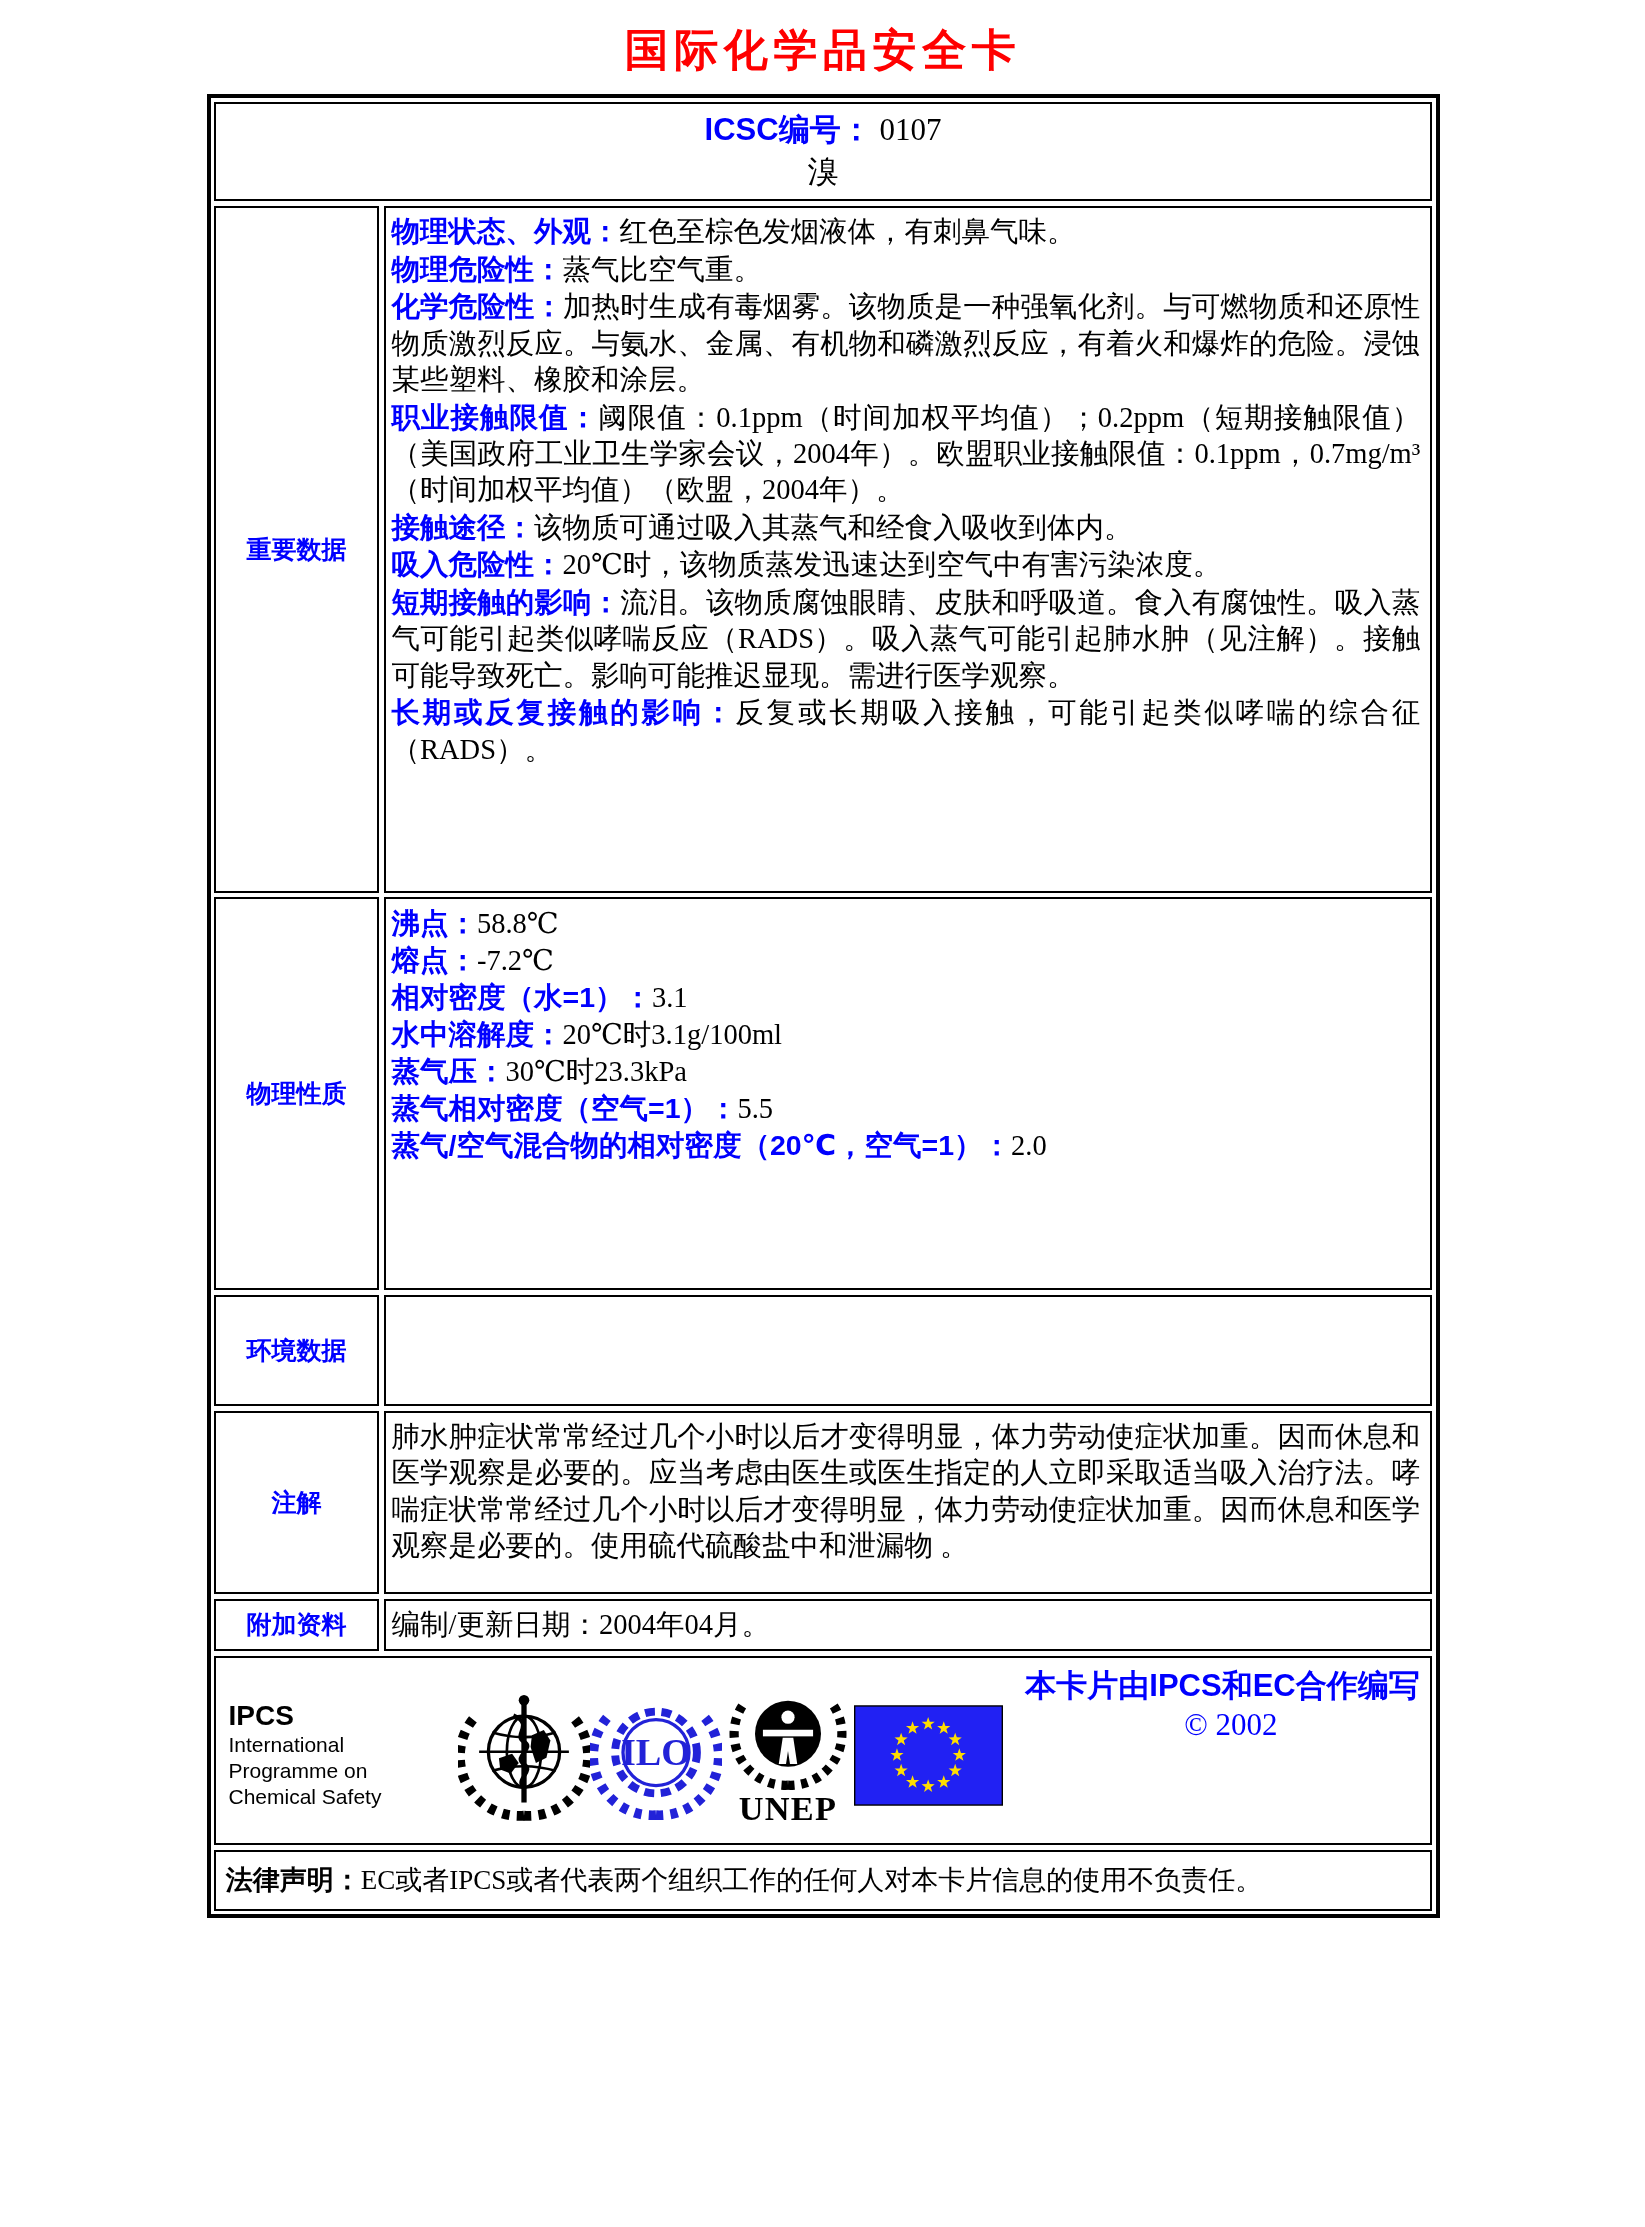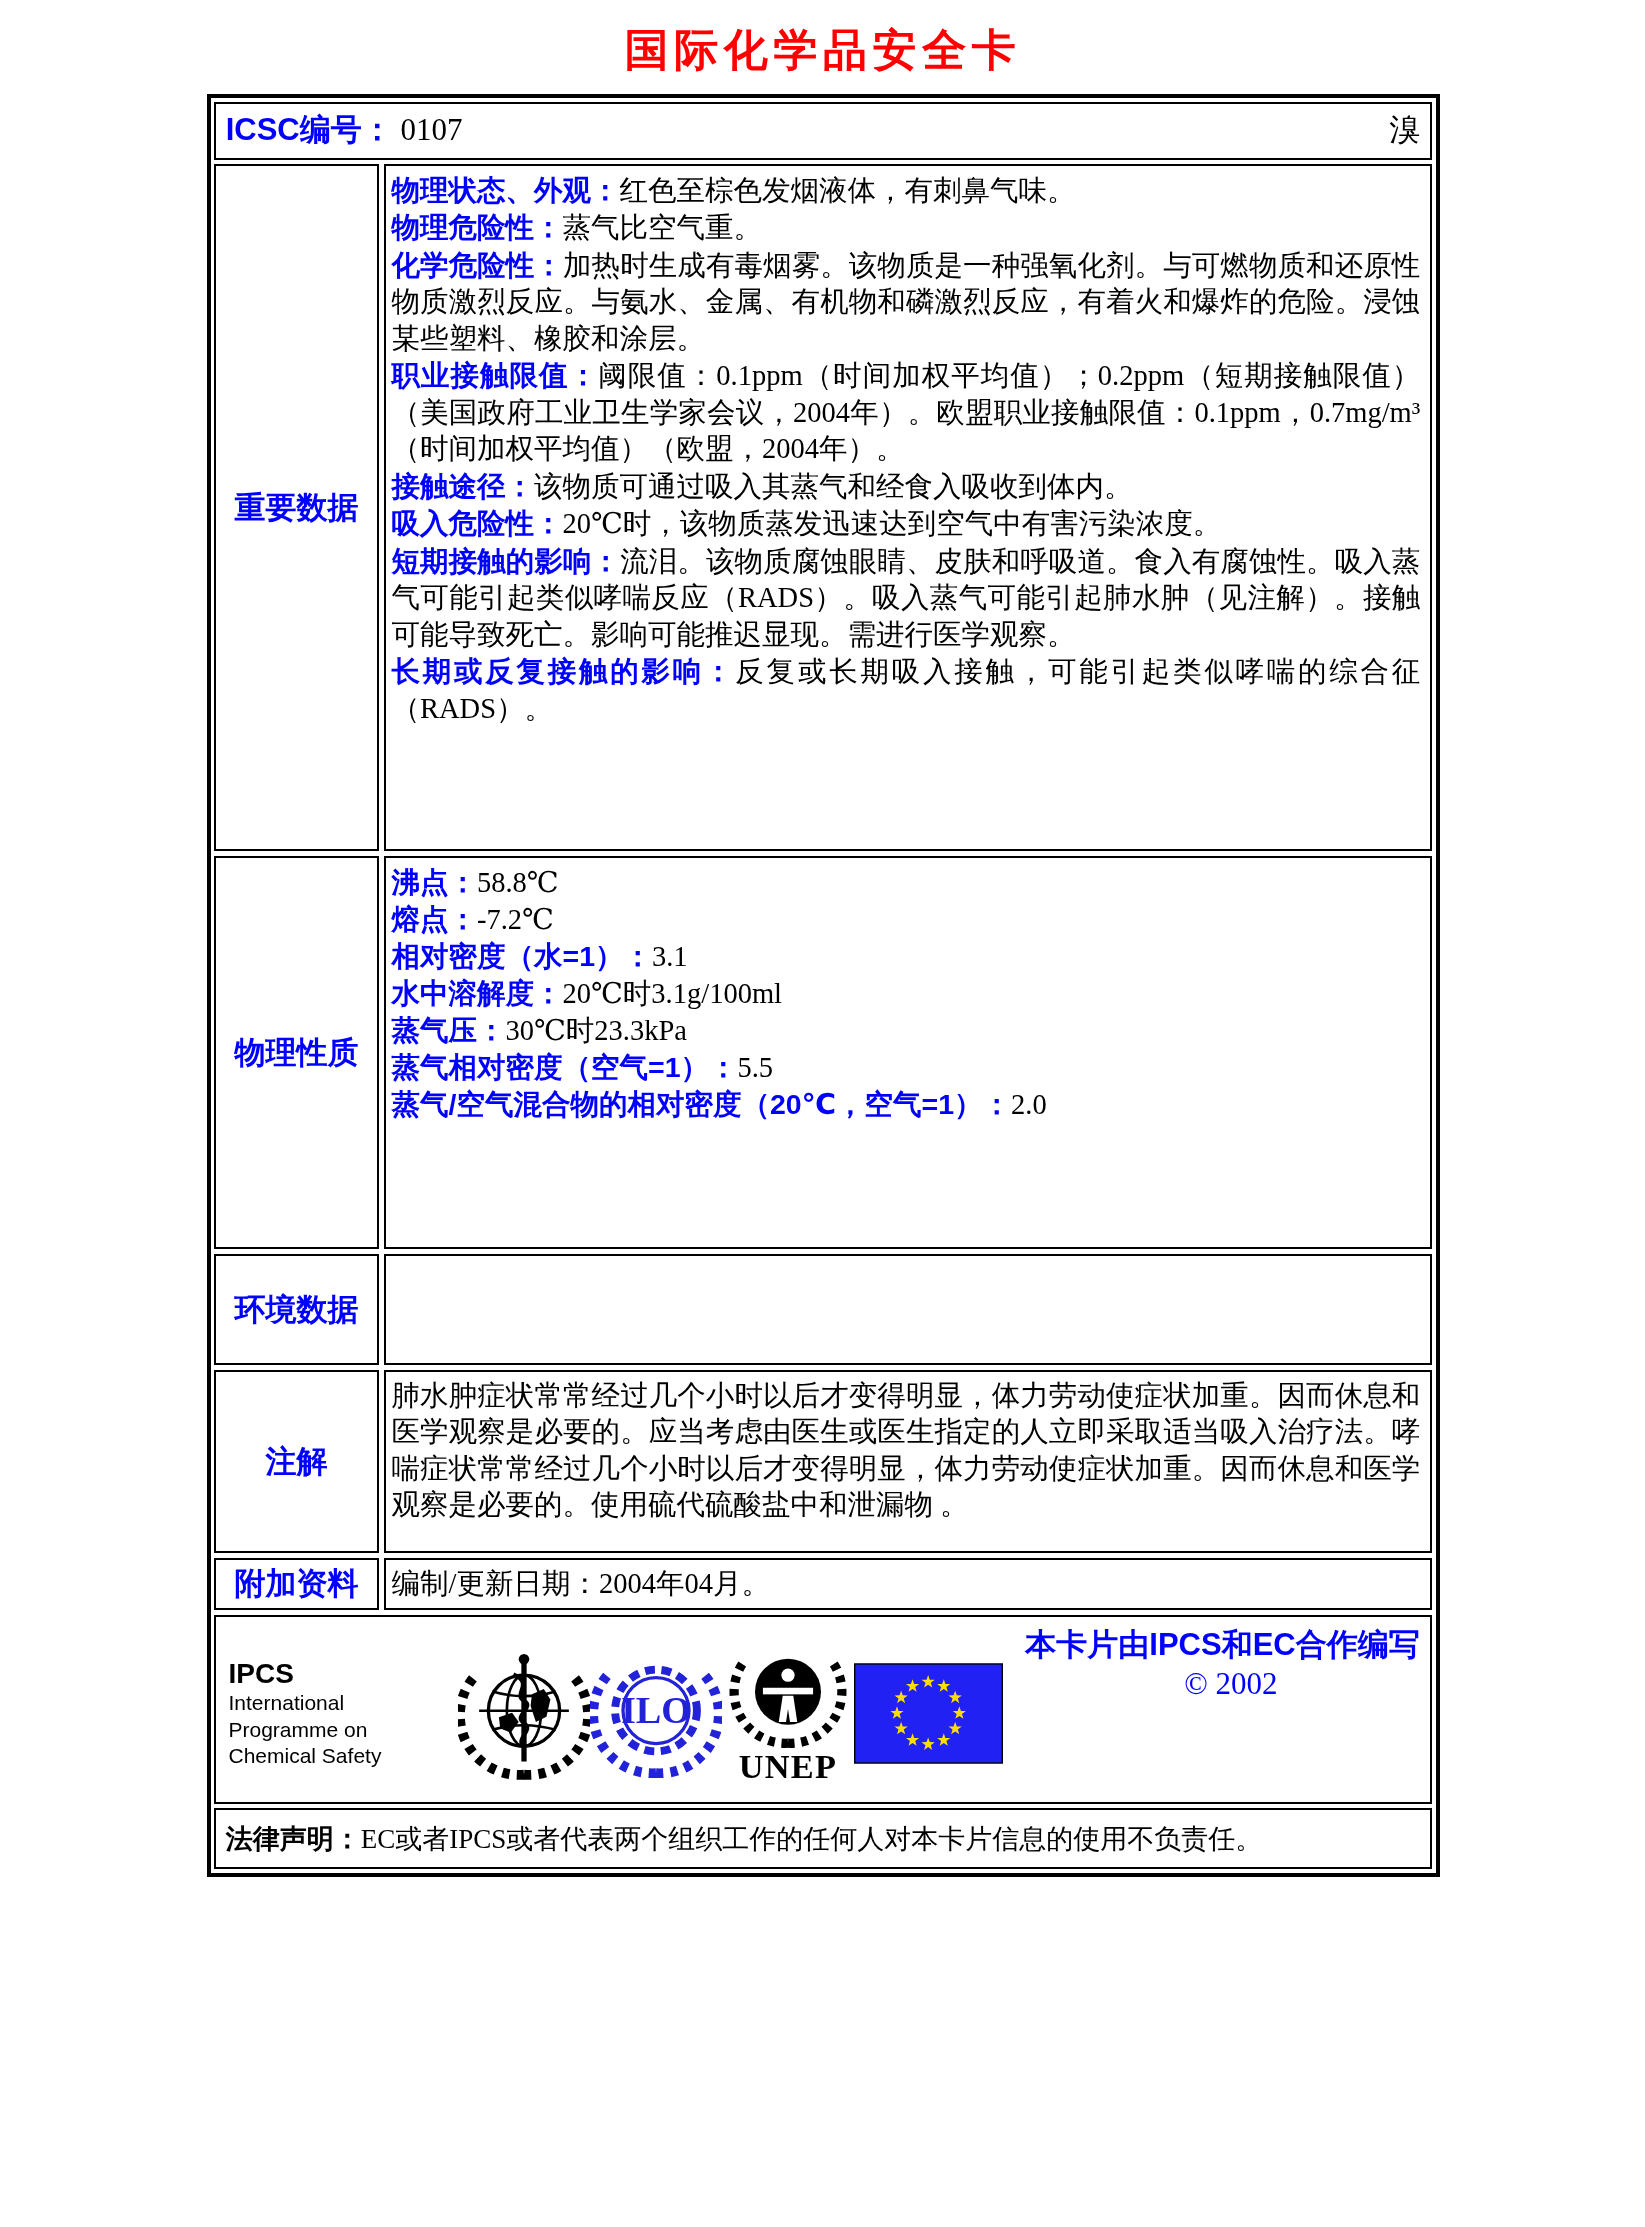--- a/index.html
+++ b/index.html
@@ -19,30 +19,30 @@
   }
   .row{display:flex;gap:4.9px;margin-top:4.9px;}
   .row:first-child{margin-top:0;}
   .cell{border:2.1px solid #000;background:#fff;box-sizing:border-box;}
   .full-cell{flex:1;}
   .label-cell{
     flex:0 0 165px;display:flex;align-items:center;justify-content:center;text-align:center;
   }
   .section-label{
     color:#0000fe;font-family:"Liberation Sans","DejaVu Sans",sans-serif;
-    font-size:31px;font-weight:bold;
+    font-size:25px;font-weight:bold;
   }
   .content-cell{flex:1;padding:5.6px 9.7px 5.6px 5.6px;font-size:28.5px;line-height:1.28;text-align:justify;}
   .entry{margin:0;}
   .inline-label{
     color:#0000fe;font-family:"Liberation Sans","DejaVu Sans",sans-serif;font-weight:bold;
   }
   .header-cell{
-    display:flex;align-items:flex-start;justify-content:space-between;
-    min-height:58px;padding:5.6px 9.7px;font-size:31px;
+    display:flex;align-items:center;justify-content:space-between;
+    min-height:58px;padding:5.6px 9.7px;font-size:31px;flex-direction:column;
   }
   .icsc-group{white-space:nowrap;}
   .phys-line{margin:0;line-height:1.3;}
   .min-important{min-height:687px;}
   .min-physical{min-height:393px;}
   .min-env{min-height:111px;}
   .min-notes{min-height:183px;font-family:Liberation Serif, serif;}
   .min-add{min-height:42px;display:flex;align-items:center;}
   .min-legal{min-height:61px;display:flex;align-items:center;padding:7px 9.7px;font-size:27px;}
   .legal-label{

